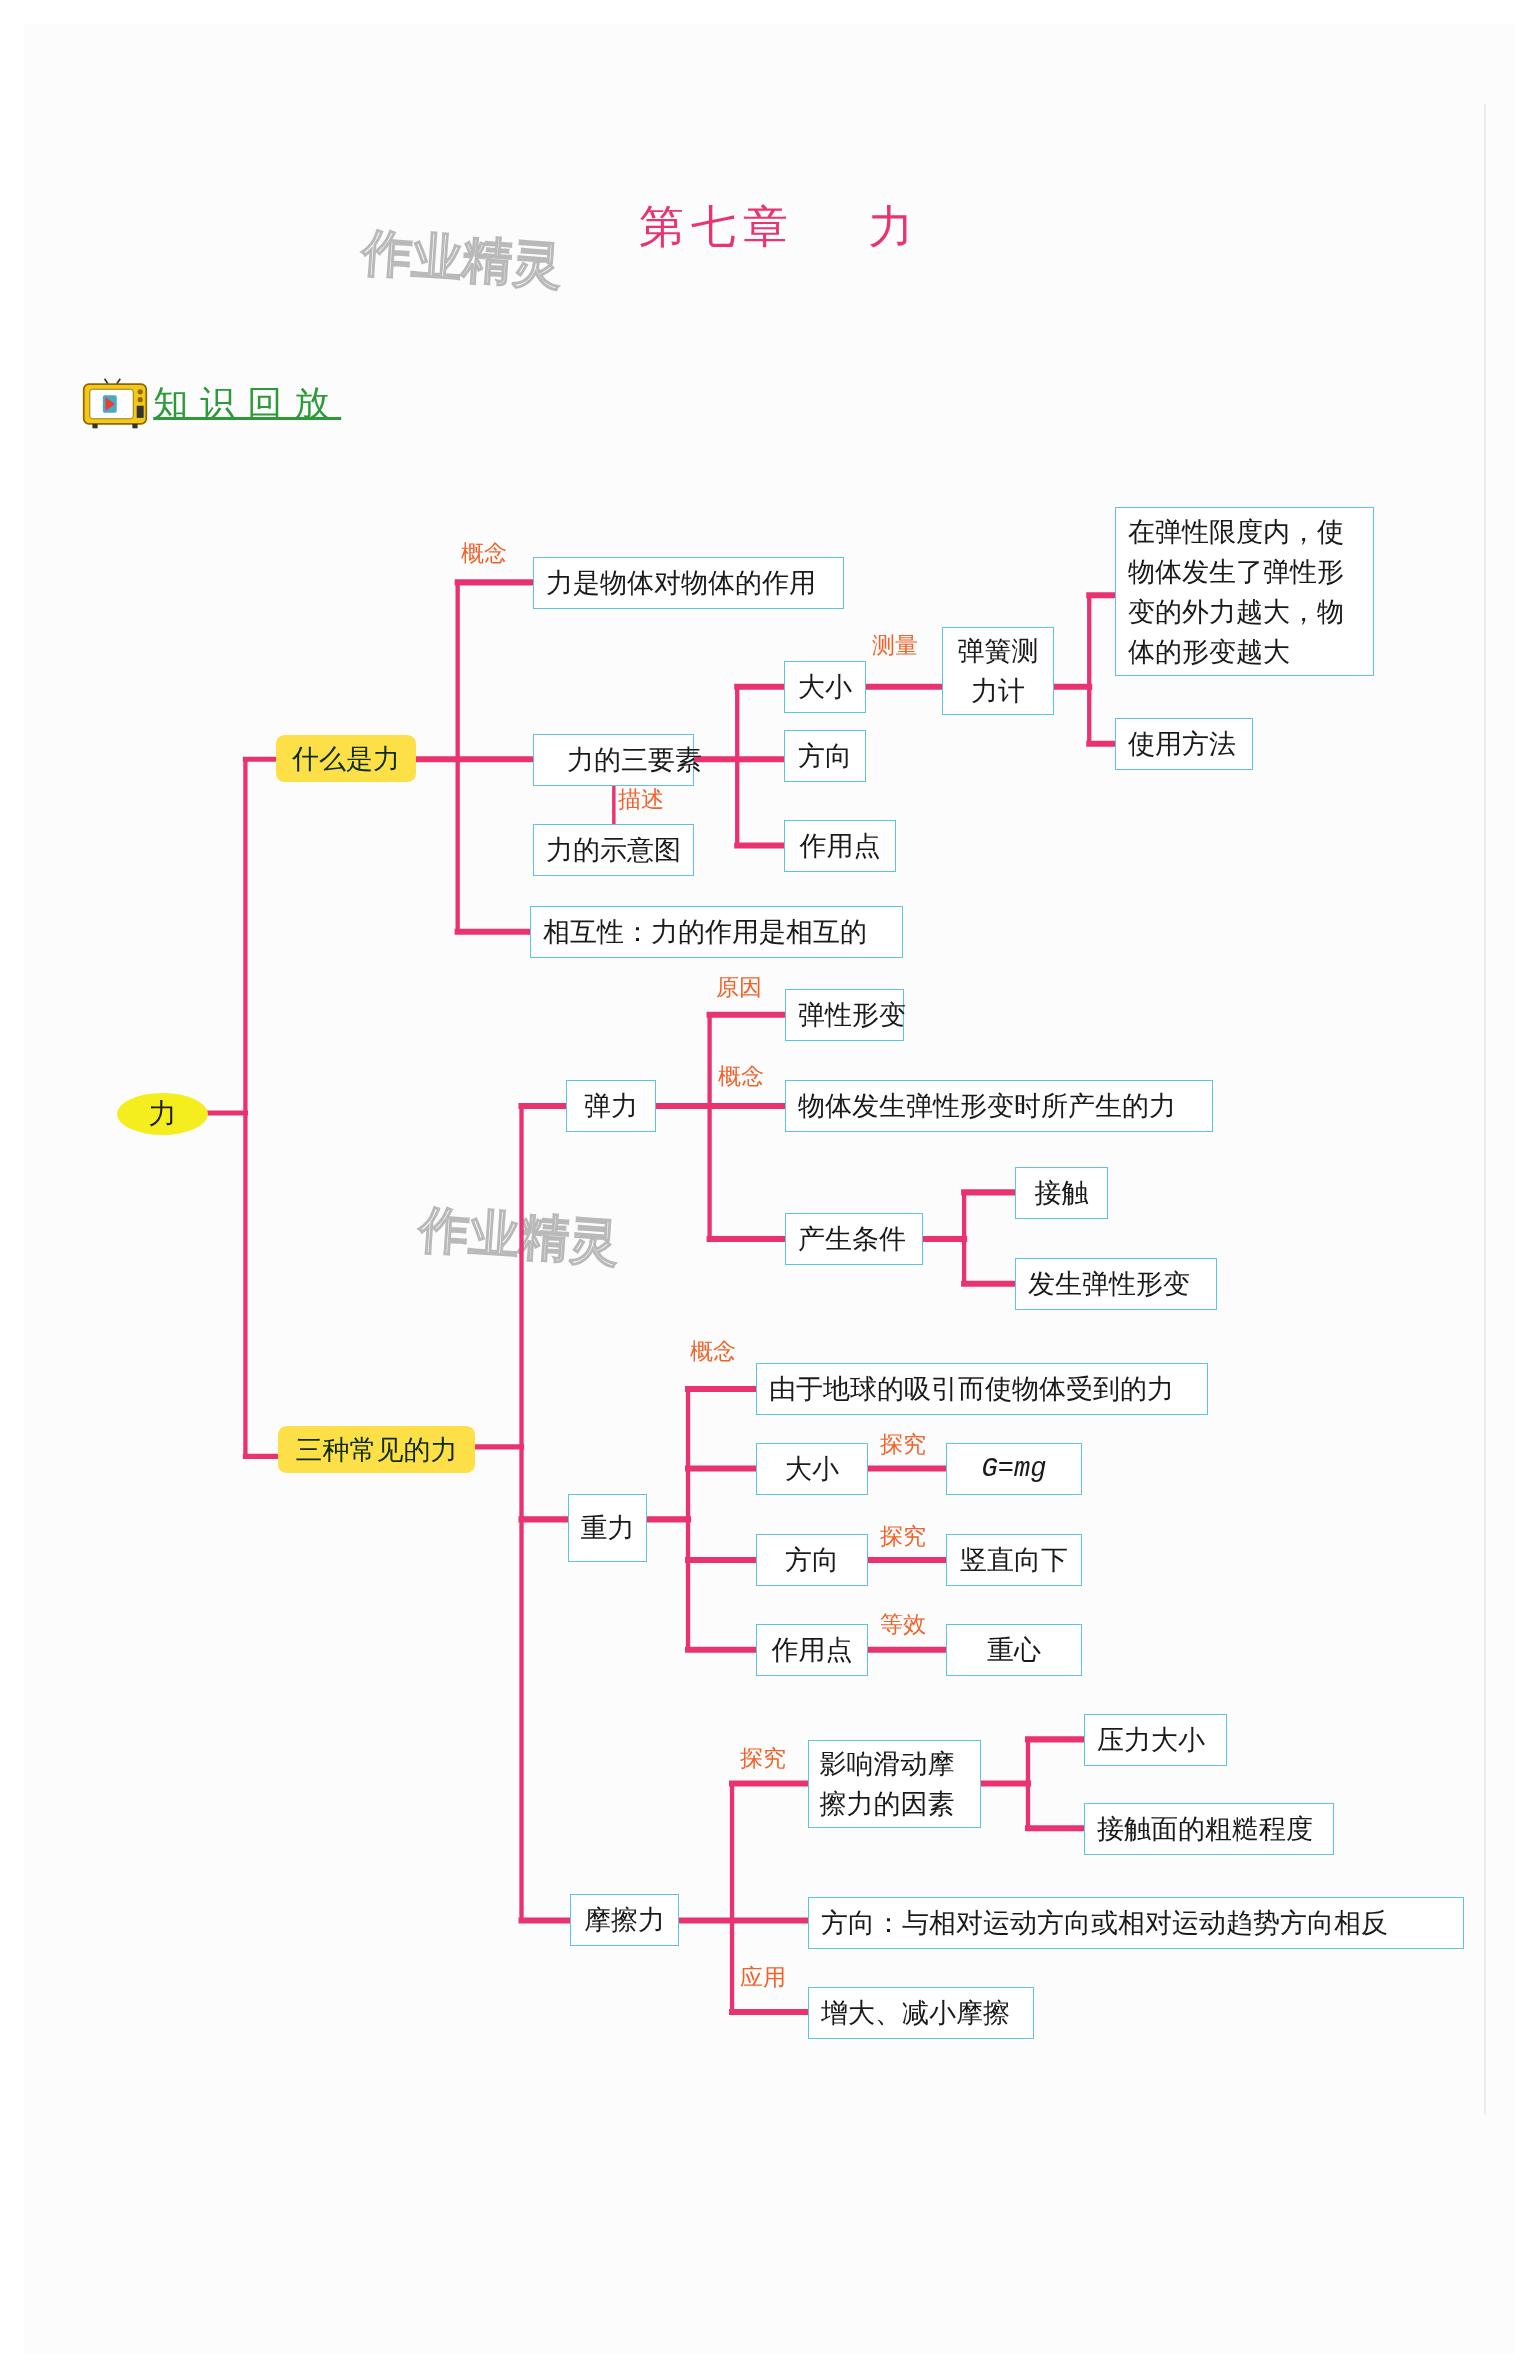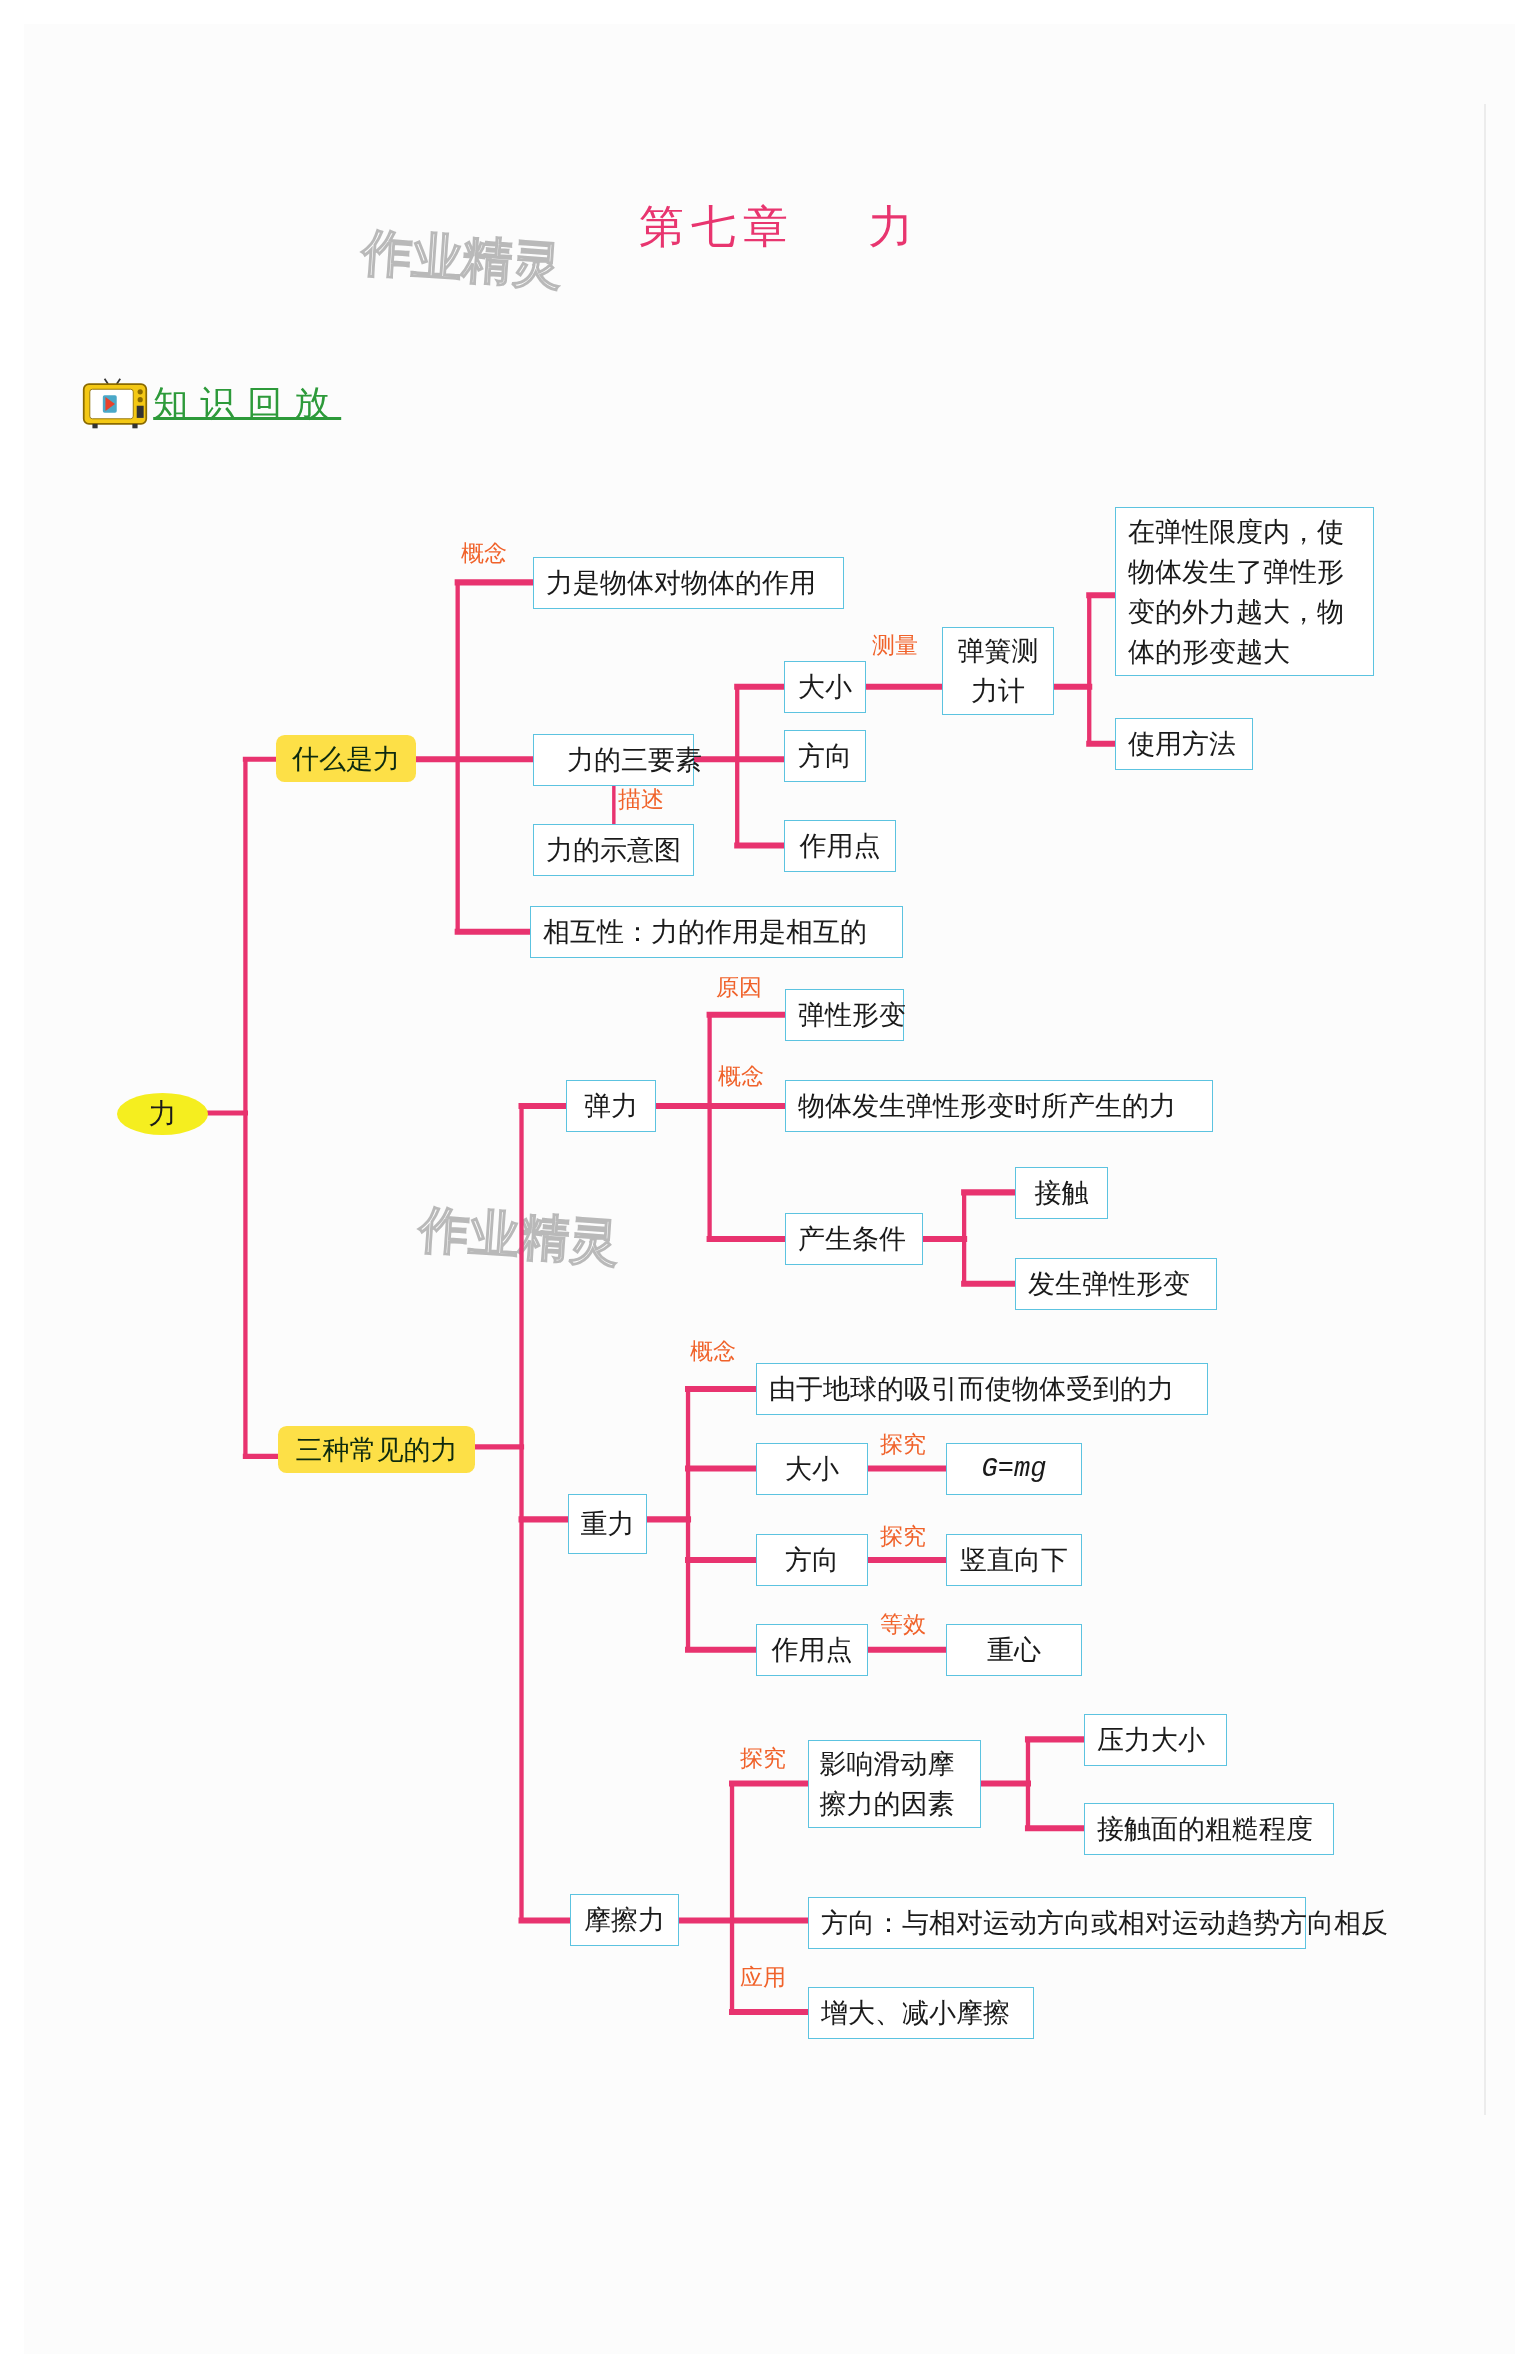--- a/index.html
+++ b/index.html
@@ -131,34 +131,34 @@
 
 <div class="node center" id="n-elastic" style="left: 566px; top: 1080px; width: 90px; height: 52px;">弹力</div>
 <div class="node" id="n-el-cause" style="left: 785px; top: 989px; width: 119px; height: 52px;">弹性形变</div>
 <div class="node" id="n-el-concept" style="left: 785px; top: 1080px; width: 428px; height: 52px;">物体发生弹性形变时所产生的力</div>
 <div class="node" id="n-el-cond" style="left: 785px; top: 1213px; width: 138px; height: 52px;">产生条件</div>
 <div class="node center" id="n-el-c1" style="left: 1015px; top: 1167px; width: 93px; height: 52px;">接触</div>
 <div class="node" id="n-el-c2" style="left: 1015px; top: 1258px; width: 202px; height: 52px;">发生弹性形变</div>
 <div class="rel" id="r-cause" style="left: 716px; top: 972px;">原因</div>
 <div class="rel" id="r-el-concept" style="left: 718px; top: 1061px;">概念</div>
 
-<div class="node center" id="n-gravity" style="left: 568px; top: 1494px; width: 79px; height: 60px;">重力</div>
+<div class="node center" id="n-gravity" style="left: 568px; top: 1494px; width: 79px; height: 68px;">重力</div>
 <div class="node" id="n-g-concept" style="left: 756px; top: 1363px; width: 452px; height: 52px;">由于地球的吸引而使物体受到的力</div>
 <div class="node center" id="n-g-mag" style="left: 756px; top: 1443px; width: 112px; height: 52px;">大小</div>
 <div class="node center italic" id="n-g-magv" style="left: 946px; top: 1443px; width: 136px; height: 52px;">G=mg</div>
 <div class="node center" id="n-g-dir" style="left: 756px; top: 1534px; width: 112px; height: 52px;">方向</div>
 <div class="node center" id="n-g-dirv" style="left: 946px; top: 1534px; width: 136px; height: 52px;">竖直向下</div>
 <div class="node center" id="n-g-pt" style="left: 756px; top: 1624px; width: 112px; height: 52px;">作用点</div>
 <div class="node center" id="n-g-ptv" style="left: 946px; top: 1624px; width: 136px; height: 52px;">重心</div>
 <div class="rel" id="r-g-concept" style="left: 690px; top: 1336px;">概念</div>
 <div class="rel" id="r-g-mag" style="left: 880px; top: 1429px;">探究</div>
 <div class="rel" id="r-g-dir" style="left: 880px; top: 1521px;">探究</div>
 <div class="rel" id="r-g-pt" style="left: 880px; top: 1609px;">等效</div>
 
 <div class="node center" id="n-friction" style="left: 570px; top: 1894px; width: 109px; height: 52px;">摩擦力</div>
 <div class="node multi" id="n-f-factors" style="left: 808px; top: 1740px; width: 173px; height: 88px; padding: 3.5px 10.4px;">影响滑动摩擦力的因素</div>
 <div class="node" id="n-f-f1" style="left: 1084px; top: 1714px; width: 143px; height: 52px;">压力大小</div>
 <div class="node" id="n-f-f2" style="left: 1084px; top: 1803px; width: 250px; height: 52px;">接触面的粗糙程度</div>
-<div class="node" id="n-f-dir" style="left: 808px; top: 1897px; width: 498px; height: 52px;">方向：与相对运动方向或相对运动趋势方向相反</div>
+<div class="node" id="n-f-dir" style="left: 808px; top: 1897px; width: 656px; height: 52px;">方向：与相对运动方向或相对运动趋势方向相反</div>
 <div class="node" id="n-f-app" style="left: 808px; top: 1987px; width: 226px; height: 52px;">增大、减小摩擦</div>
 <div class="rel" id="r-f-explore" style="left: 740px; top: 1743px;">探究</div>
 <div class="rel" id="r-f-apply" style="left: 740px; top: 1962px;">应用</div>
 
 
 </body></html>

